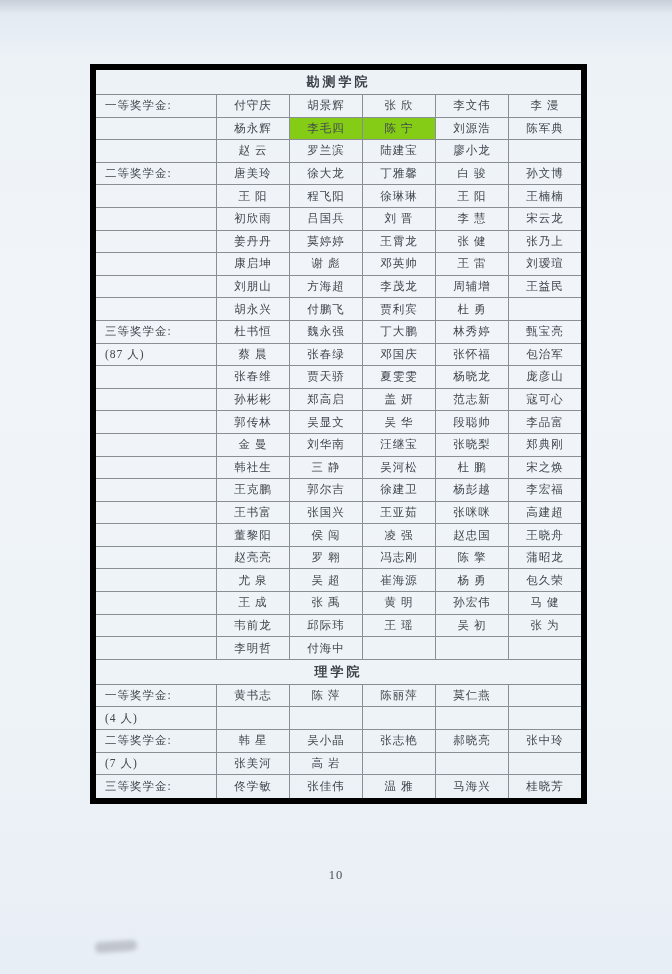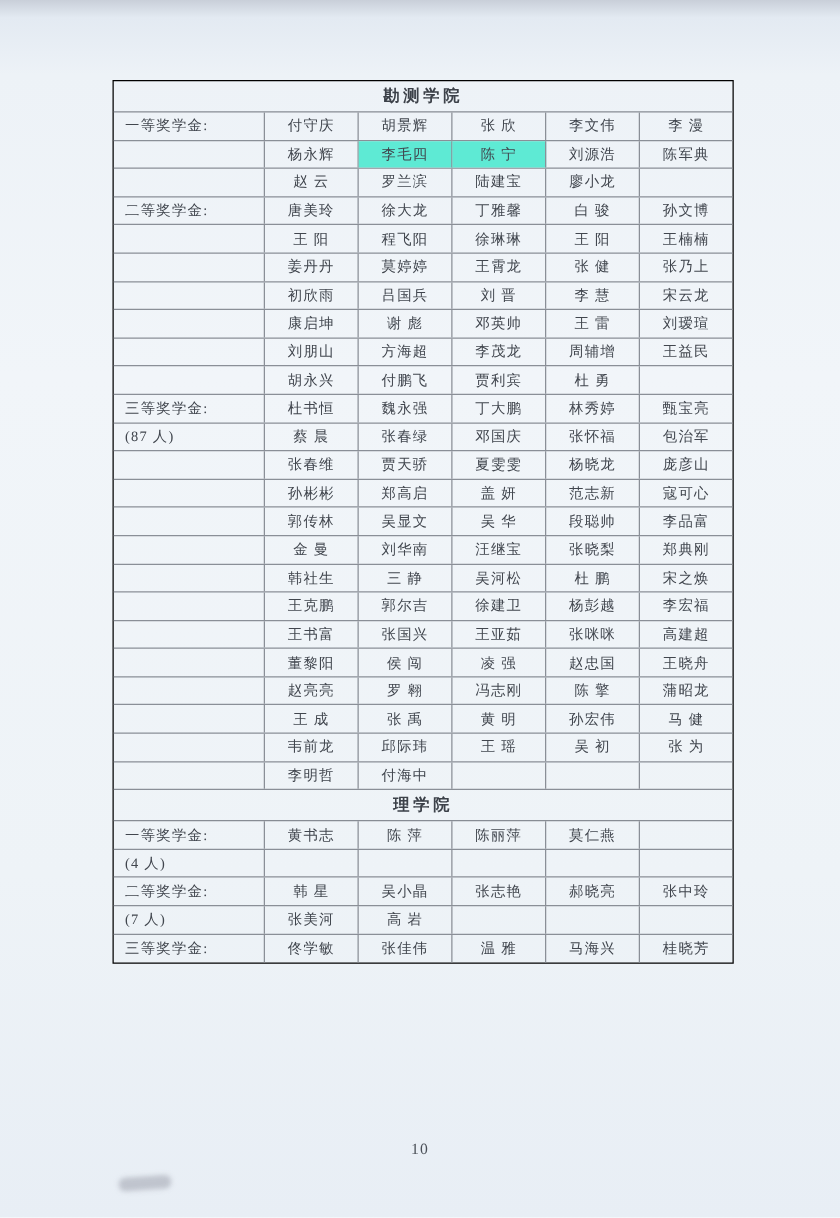--- a/index.html
+++ b/index.html
@@ -5,43 +5,43 @@
   html,body{margin:0;padding:0;}
   body{
     width:672px;height:974px;
     font-family:"Liberation Serif","DejaVu Serif",serif;
     background:linear-gradient(180deg,#c9cfd9 0px,#e3eaf2 14px,#edf2f7 60px,#f1f5f9 300px,#eef3f7 700px,#e8eef5 974px);
     position:relative;overflow:hidden;
   }
   .scan-page{position:absolute;inset:0;}
   .table{
     position:absolute;left:90px;top:64px;width:497px;
-    border:1px solid #000000;
+    border:6px solid #000000;
     background:transparent;
     box-sizing:border-box;
   }
   .section-header{
     height:24px;line-height:24px;text-align:center;
     font-weight:bold;font-size:13px;letter-spacing:3px;color:#3c4149;
     border-bottom:1px solid #878c94;
   }
   .row{display:flex;height:22.6px;border-bottom:1px solid #8a8f97;box-sizing:border-box;}
   .row:last-child{border-bottom:none;}
   .cell{
     display:flex;align-items:center;justify-content:center;
     font-size:11.5px;color:#41464e;letter-spacing:1px;
     border-right:1px solid #8a8f97;box-sizing:border-box;
     white-space:pre;overflow:hidden;
   }
   .label-cell{width:121px;justify-content:flex-start;padding-left:9px;}
   .name-cell{flex:1;}
   .name-cell:last-child{border-right:none;}
-  .hl{background:#5eead4;}
+  .hl{background:#84cc16;}
   .footer-page{
-    position:absolute;left:0;right:0;top:912px;text-align:center;
+    position:absolute;left:0;right:0;top:868px;text-align:center;
     font-size:12.5px;color:#4a4f57;letter-spacing:1px;
   }
   .smudge{
     position:absolute;left:95px;top:941px;width:42px;height:11px;
     background:rgba(125,130,142,0.38);border-radius:5px;
     filter:blur(2.2px);transform:rotate(-4deg);
   }
 </style>
 </head>
 <body>
@@ -84,33 +84,33 @@
       <div class="row">
         <div class="cell label-cell"></div>
         <div class="cell name-cell">王 阳</div>
         <div class="cell name-cell">程飞阳</div>
         <div class="cell name-cell">徐琳琳</div>
         <div class="cell name-cell">王 阳</div>
         <div class="cell name-cell">王楠楠</div>
       </div>
       <div class="row">
         <div class="cell label-cell"></div>
+        <div class="cell name-cell">初欣雨</div>
+        <div class="cell name-cell">吕国兵</div>
+        <div class="cell name-cell">刘 晋</div>
+        <div class="cell name-cell">李 慧</div>
+        <div class="cell name-cell">宋云龙</div>
+      </div>
+      <div class="row">
+        <div class="cell label-cell"></div>
         <div class="cell name-cell">姜丹丹</div>
         <div class="cell name-cell">莫婷婷</div>
         <div class="cell name-cell">王霄龙</div>
         <div class="cell name-cell">张 健</div>
         <div class="cell name-cell">张乃上</div>
-      </div>
-      <div class="row">
-        <div class="cell label-cell"></div>
-        <div class="cell name-cell">初欣雨</div>
-        <div class="cell name-cell">吕国兵</div>
-        <div class="cell name-cell">刘 晋</div>
-        <div class="cell name-cell">李 慧</div>
-        <div class="cell name-cell">宋云龙</div>
       </div>
       <div class="row">
         <div class="cell label-cell"></div>
         <div class="cell name-cell">康启坤</div>
         <div class="cell name-cell">谢 彪</div>
         <div class="cell name-cell">邓英帅</div>
         <div class="cell name-cell">王 雷</div>
         <div class="cell name-cell">刘瑷瑄</div>
       </div>
       <div class="row">
@@ -212,20 +212,28 @@
       <div class="row">
         <div class="cell label-cell"></div>
         <div class="cell name-cell">赵亮亮</div>
         <div class="cell name-cell">罗 翱</div>
         <div class="cell name-cell">冯志刚</div>
         <div class="cell name-cell">陈 擎</div>
         <div class="cell name-cell">蒲昭龙</div>
       </div>
       <div class="row">
         <div class="cell label-cell"></div>
+        <div class="cell name-cell">尤 泉</div>
+        <div class="cell name-cell">吴 超</div>
+        <div class="cell name-cell">崔海源</div>
+        <div class="cell name-cell">杨 勇</div>
+        <div class="cell name-cell">包久荣</div>
+      </div>
+      <div class="row">
+        <div class="cell label-cell"></div>
         <div class="cell name-cell">王 成</div>
         <div class="cell name-cell">张 禹</div>
         <div class="cell name-cell">黄 明</div>
         <div class="cell name-cell">孙宏伟</div>
         <div class="cell name-cell">马 健</div>
       </div>
       <div class="row">
         <div class="cell label-cell"></div>
         <div class="cell name-cell">韦前龙</div>
         <div class="cell name-cell">邱际玮</div>

